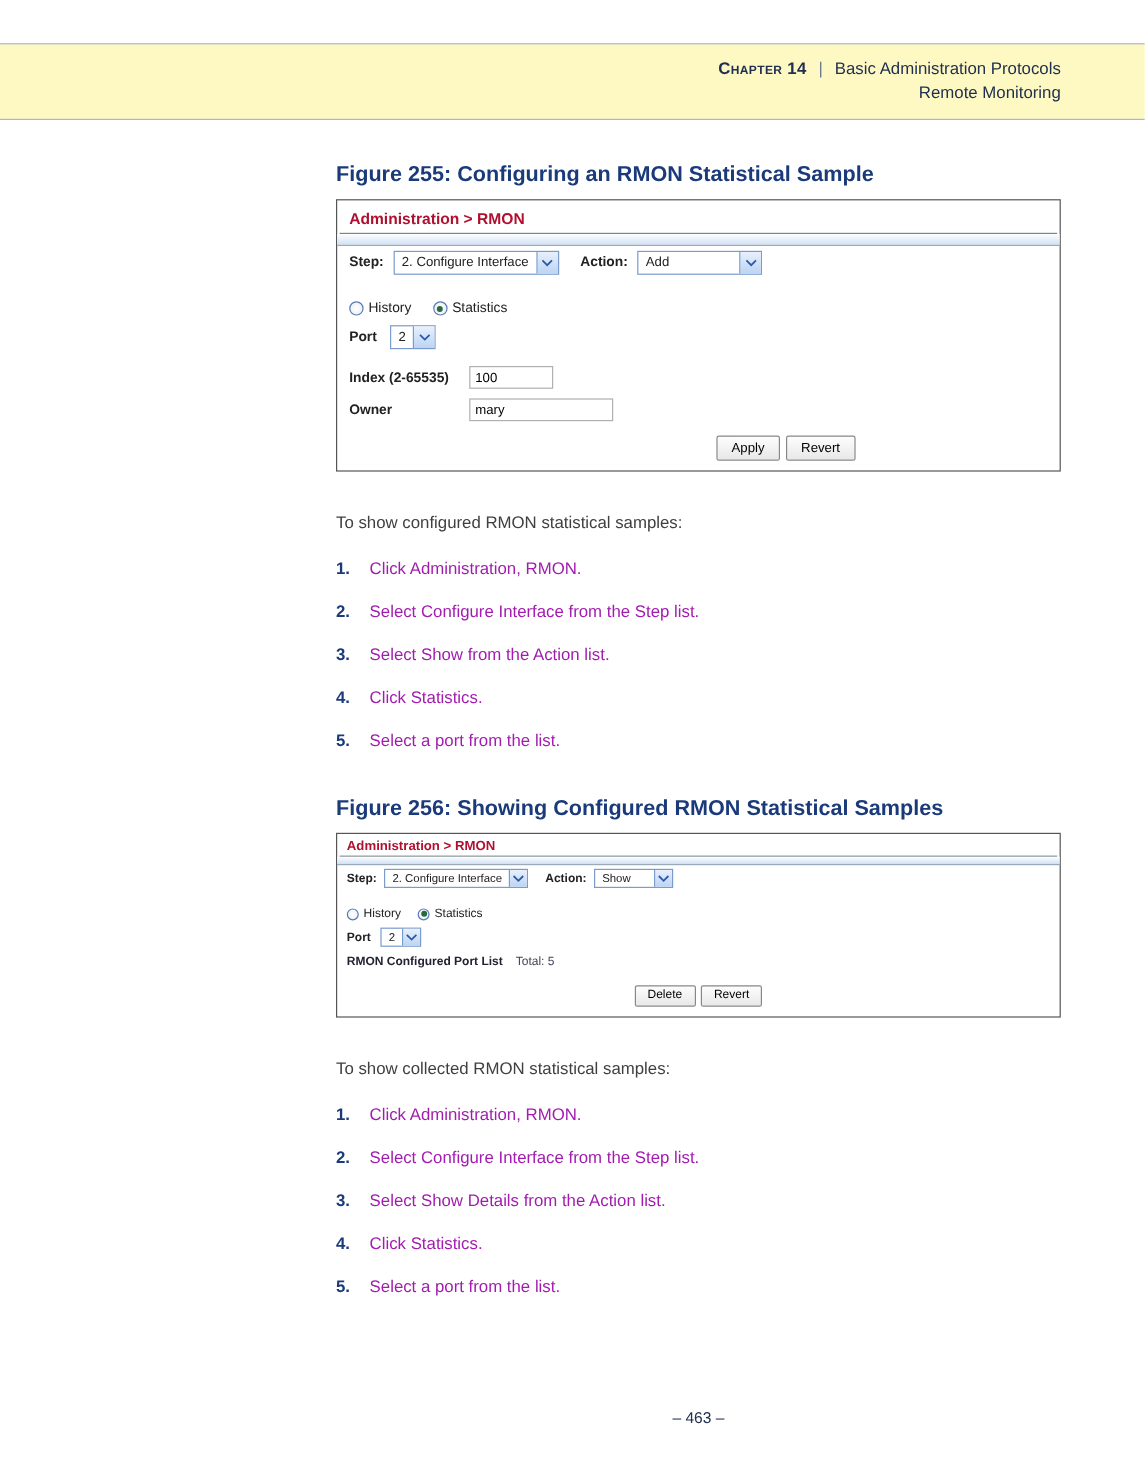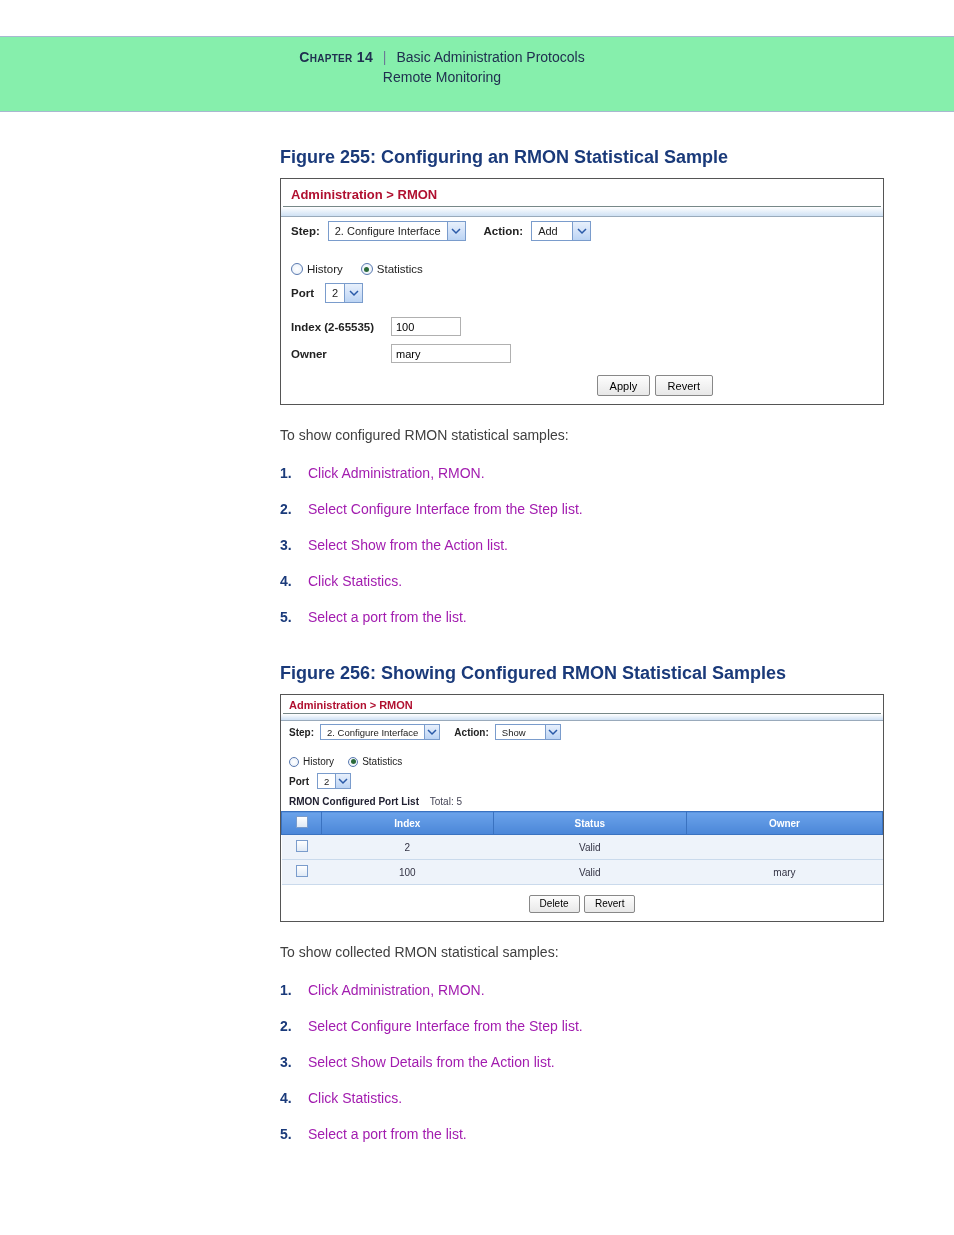--- a/index.html
+++ b/index.html
@@ -1,24 +1,24 @@
 <!DOCTYPE html>
 <html><head>
   <meta charset="utf-8">
   <style>
     * { box-sizing: border-box; margin: 0; padding: 0; }
     body { font-family: Verdana, Arial, sans-serif; background: #fff; color: #2a2a2a; width: 954px; }
-    .header-bar { background: #86efac; height: 76px; border-top: 1px solid #a8b8d0; border-bottom: 1px solid #a8b8d0; margin-top: 18px; padding: 12px 70px 8px 0; text-align: center; font-size: 14px; color: #203050; }
+    .header-bar { background: #fef9c3; height: 64px; border-top: 1px solid #a8b8d0; border-bottom: 1px solid #a8b8d0; margin-top: 18px; padding: 12px 70px 8px 0; text-align: right; font-size: 14px; color: #203050; }
     .chapter-line { margin-bottom: 4px; }
     .chapter-bold { font-weight: bold; font-variant: small-caps; letter-spacing: .3px; }
     .pipe { color: #6a7a96; margin: 0 6px; font-weight: normal; }
     .subtitle { color: #203050; }
     .content { margin: 0 70px 0 280px; padding-top: 35px; }
     .figure-caption { color: #1a3a7a; font-weight: bold; font-size: 18px; margin-bottom: 10px; }
-    .panel { border: 1px solid #555; background: #fff; margin-bottom: 22px; }
+    .panel { border: 1px solid #555; background: #fff; margin-bottom: 34px; }
     .panel-title { color: #b01030; font-weight: bold; font-size: 13px; padding: 8px 10px 4px; }
     .panel-title.small { font-size: 11px; padding: 4px 8px 2px; }
     .panel-div { border-bottom: 1px solid #788; margin: 0 2px; }
     .gradient-bar { height: 10px; background: linear-gradient(to bottom, #ffffff, #cfe1f4); border-bottom: 1px solid #9ab; }
     .row { display: flex; align-items: center; padding: 4px 10px; font-size: 11.5px; color: #222; }
     .row .lbl { font-weight: bold; display: inline-block; }
     .row.small { font-size: 10px; padding: 3px 8px; }
     .select-box { display: inline-flex; align-items: center; border: 1px solid #7a9ccc; height: 20px; background: #fff; }
     .select-box .txt { padding: 0 6px; font-size: 11px; }
     .select-chevron { width: 18px; height: 18px; background: linear-gradient(#e8f0fc,#bcd4f4); border-left: 1px solid #7a9ccc; display:flex; align-items:center; justify-content:center; }
@@ -68,21 +68,21 @@
       <span class="lbl" style="margin-right:8px;">Step:</span>
       <span class="select-box">
         <span class="txt">2. Configure Interface</span>
         <span class="select-chevron">
             <svg viewBox="0 0 10 10">
               <path d="M1 3 L5 7 L9 3" fill="none" stroke="#2a5aa8" stroke-width="1.5"></path>
             </svg>
           </span>
       </span>
       <span class="lbl" style="margin:0 8px 0 18px;">Action:</span>
-      <span class="select-box" style="width:60px;justify-content:space-between;">
+      <span class="select-box" style="width:104px;justify-content:space-between;">
         <span class="txt">Add</span>
         <span class="select-chevron">
             <svg viewBox="0 0 10 10">
               <path d="M1 3 L5 7 L9 3" fill="none" stroke="#2a5aa8" stroke-width="1.5"></path>
             </svg>
           </span>
       </span>
     </div>
     <div style="height:14px;"></div>
     <div class="row">
@@ -167,42 +167,20 @@
             <svg viewBox="0 0 10 10">
               <path d="M1 3 L5 7 L9 3" fill="none" stroke="#2a5aa8" stroke-width="1.5"></path>
             </svg>
           </span>
       </span>
     </div>
     <div class="list-title">
       <span>RMON Configured Port List</span>
       <span class="total">Total: 5</span>
     </div>
-    <table class="data">
-      <tbody>
-          <tr>
-        <th class="chk-col"><span class="chk"></span></th>
-        <th>Index</th>
-        <th>Status</th>
-        <th>Owner</th>
-      </tr>
-      <tr>
-        <td><span class="chk"></span></td>
-        <td>2</td>
-        <td>Valid</td>
-        <td></td>
-      </tr>
-      <tr>
-        <td><span class="chk"></span></td>
-        <td>100</td>
-        <td>Valid</td>
-        <td>mary</td>
-      </tr>
-    </tbody>
-      </table>
     <div class="button-row">
       <button class="button" style="font-size:10px;height:18px;padding:1px 10px;">Delete</button>
       <button class="button" style="font-size:10px;height:18px;padding:1px 10px;">Revert</button>
     </div>
   </div>
 
   <p class="body-text">To show collected RMON statistical samples:</p>
   <ol class="steps">
     <li>Click Administration, RMON.</li>
     <li>Select Configure Interface from the Step list.</li>

